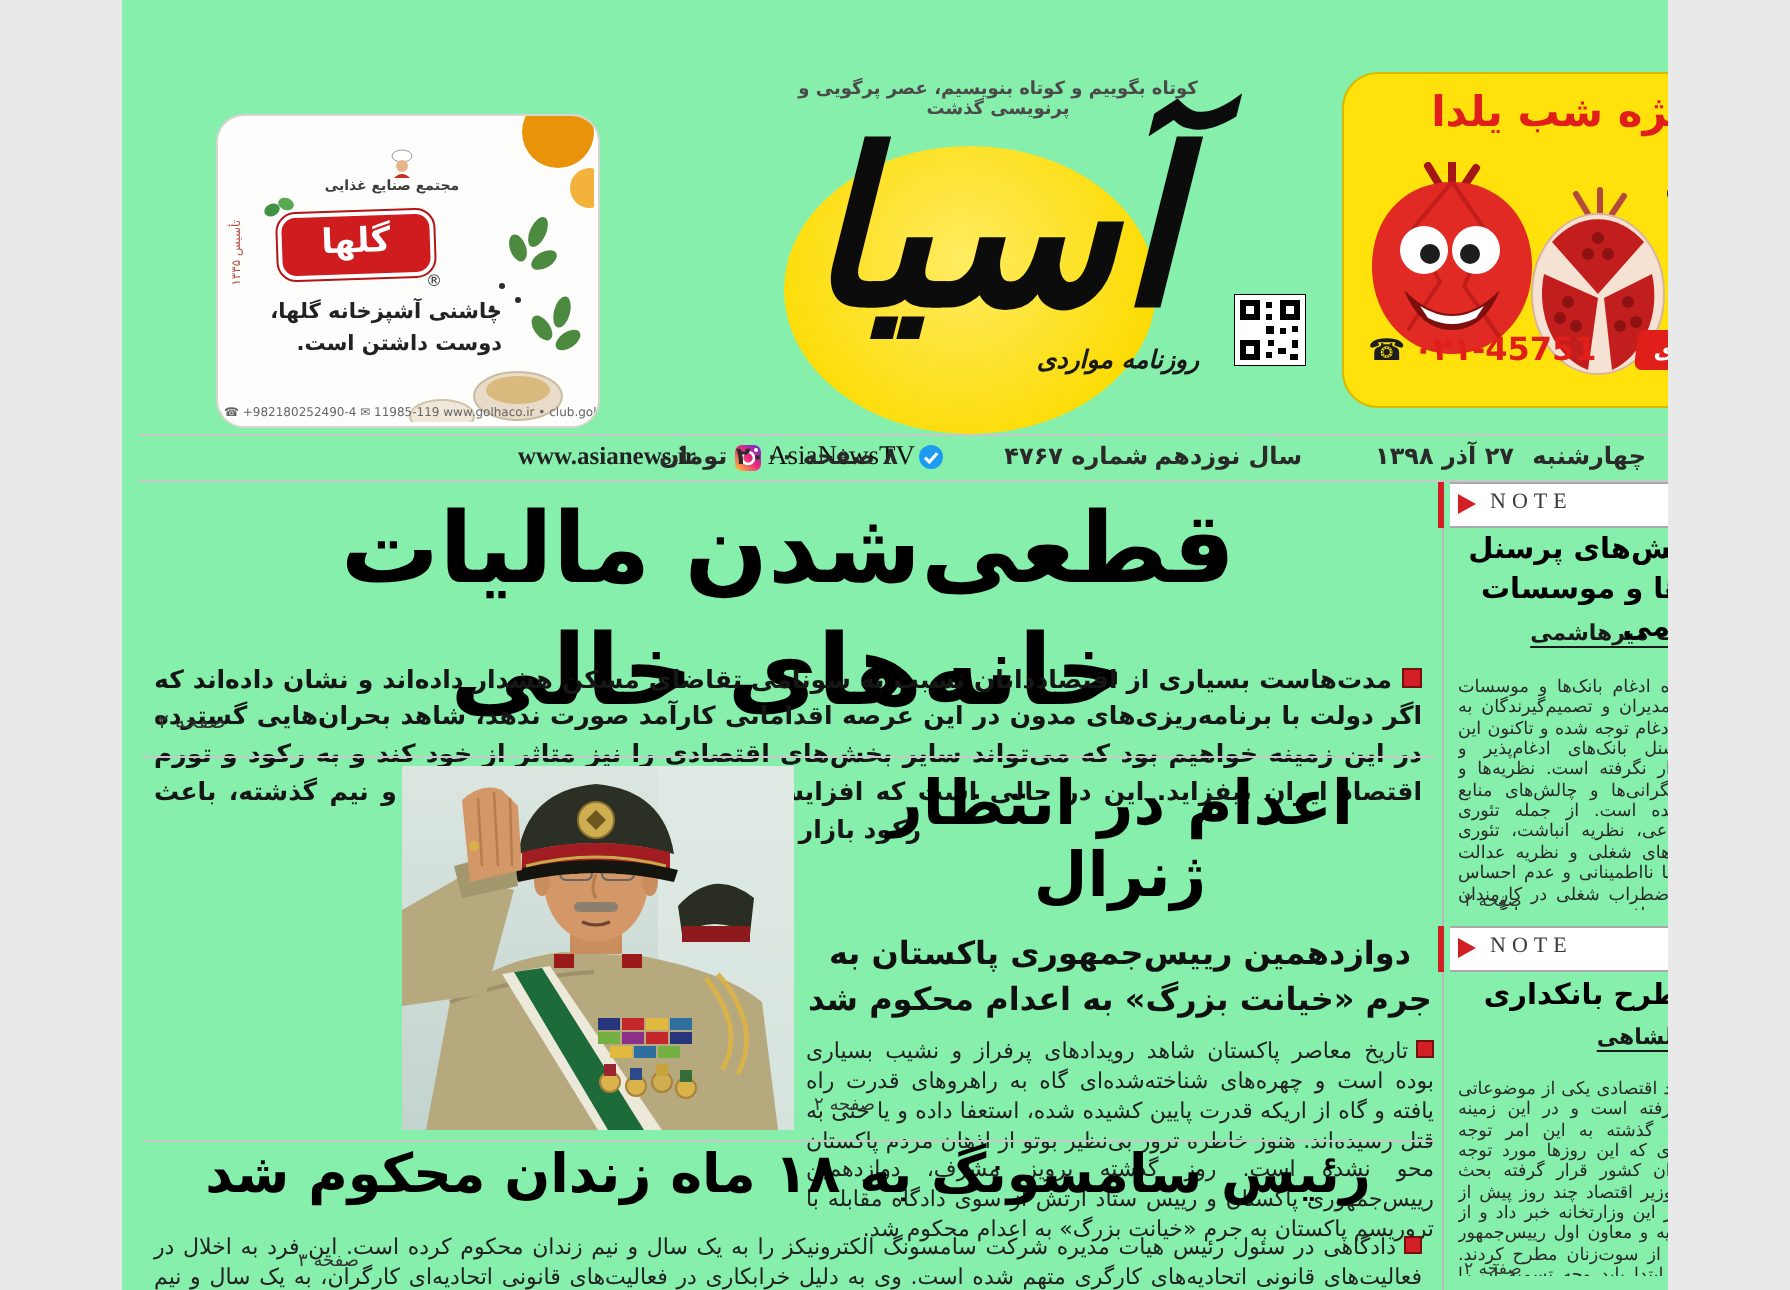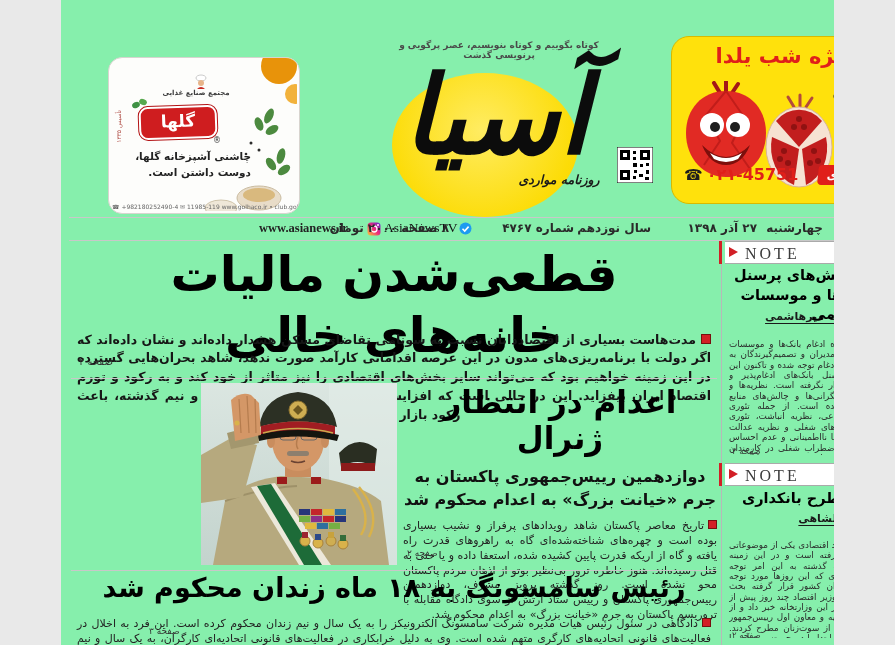--- a/index.html
+++ b/index.html
@@ -73,21 +73,21 @@
 
   
   #rule1{left:10px;top:378px;width:646px;}
   #rule2{left:10px;top:570px;width:646px;}
   #h3{left:10px;top:572px;width:646px;text-align:center;font-size:27px;font-weight:bold;letter-spacing:-1px;color:#000;}
   #sam-body{left:16px;top:606px;width:634px;font-size:11px;line-height:1.35;text-align:justify;color:#222;}
 
   
   .note-header{left:664px;width:224px;height:21px;border-top:1px solid #aaa;border-bottom:1px solid #aaa;background:#fff;}
   .note-header .tri{position:absolute;left:4px;top:5px;width:0;height:0;border-left:9px solid #d21f26;border-top:5px solid transparent;border-bottom:5px solid transparent;}
-  .note-header .nen{position:absolute;left:20px;top:3px;font-family:"Liberation Serif",serif;font-size:16px;letter-spacing:3px;color:#3a3a3a;}
+  .note-header .nen{position:absolute;left:20px;top:3px;font-family:"Liberation Serif",serif;font-size:11px;letter-spacing:3px;color:#3a3a3a;}
   .note-header .nfa{position:absolute;right:16px;top:2px;font-size:13.5px;font-weight:bold;color:#d21f26;margin-left:31px;}
   .note-header .bars{position:absolute;right:0;top:-1px;width:9px;height:23px;
       background:linear-gradient(90deg,#d21f26 0 3px,#fff 3px 5px,#d21f26 5px 8px,#fff 8px);}
   .note-header .outbar{position:absolute;left:-6px;top:-1px;width:3px;height:23px;background:#d21f26;}
   #note1-h{top:241px;} #note2-h{top:463px;}
   .note-title{left:668px;width:216px;text-align:center;font-size:14.5px;font-weight:bold;line-height:1.35;color:#000;}
   #note1-t{top:266px;} #note2-t{top:489px;}
   .note-author{left:668px;width:216px;text-align:center;font-size:11px;font-weight:bold;text-decoration:underline;text-underline-offset:3px;color:#1a1a1a;}
   #note1-a{top:310px;} #note2-a{top:512px;}
   .note-body{left:668px;width:218px;font-size:8.8px;line-height:1.18;text-align:justify;color:#2a2a2a;}

